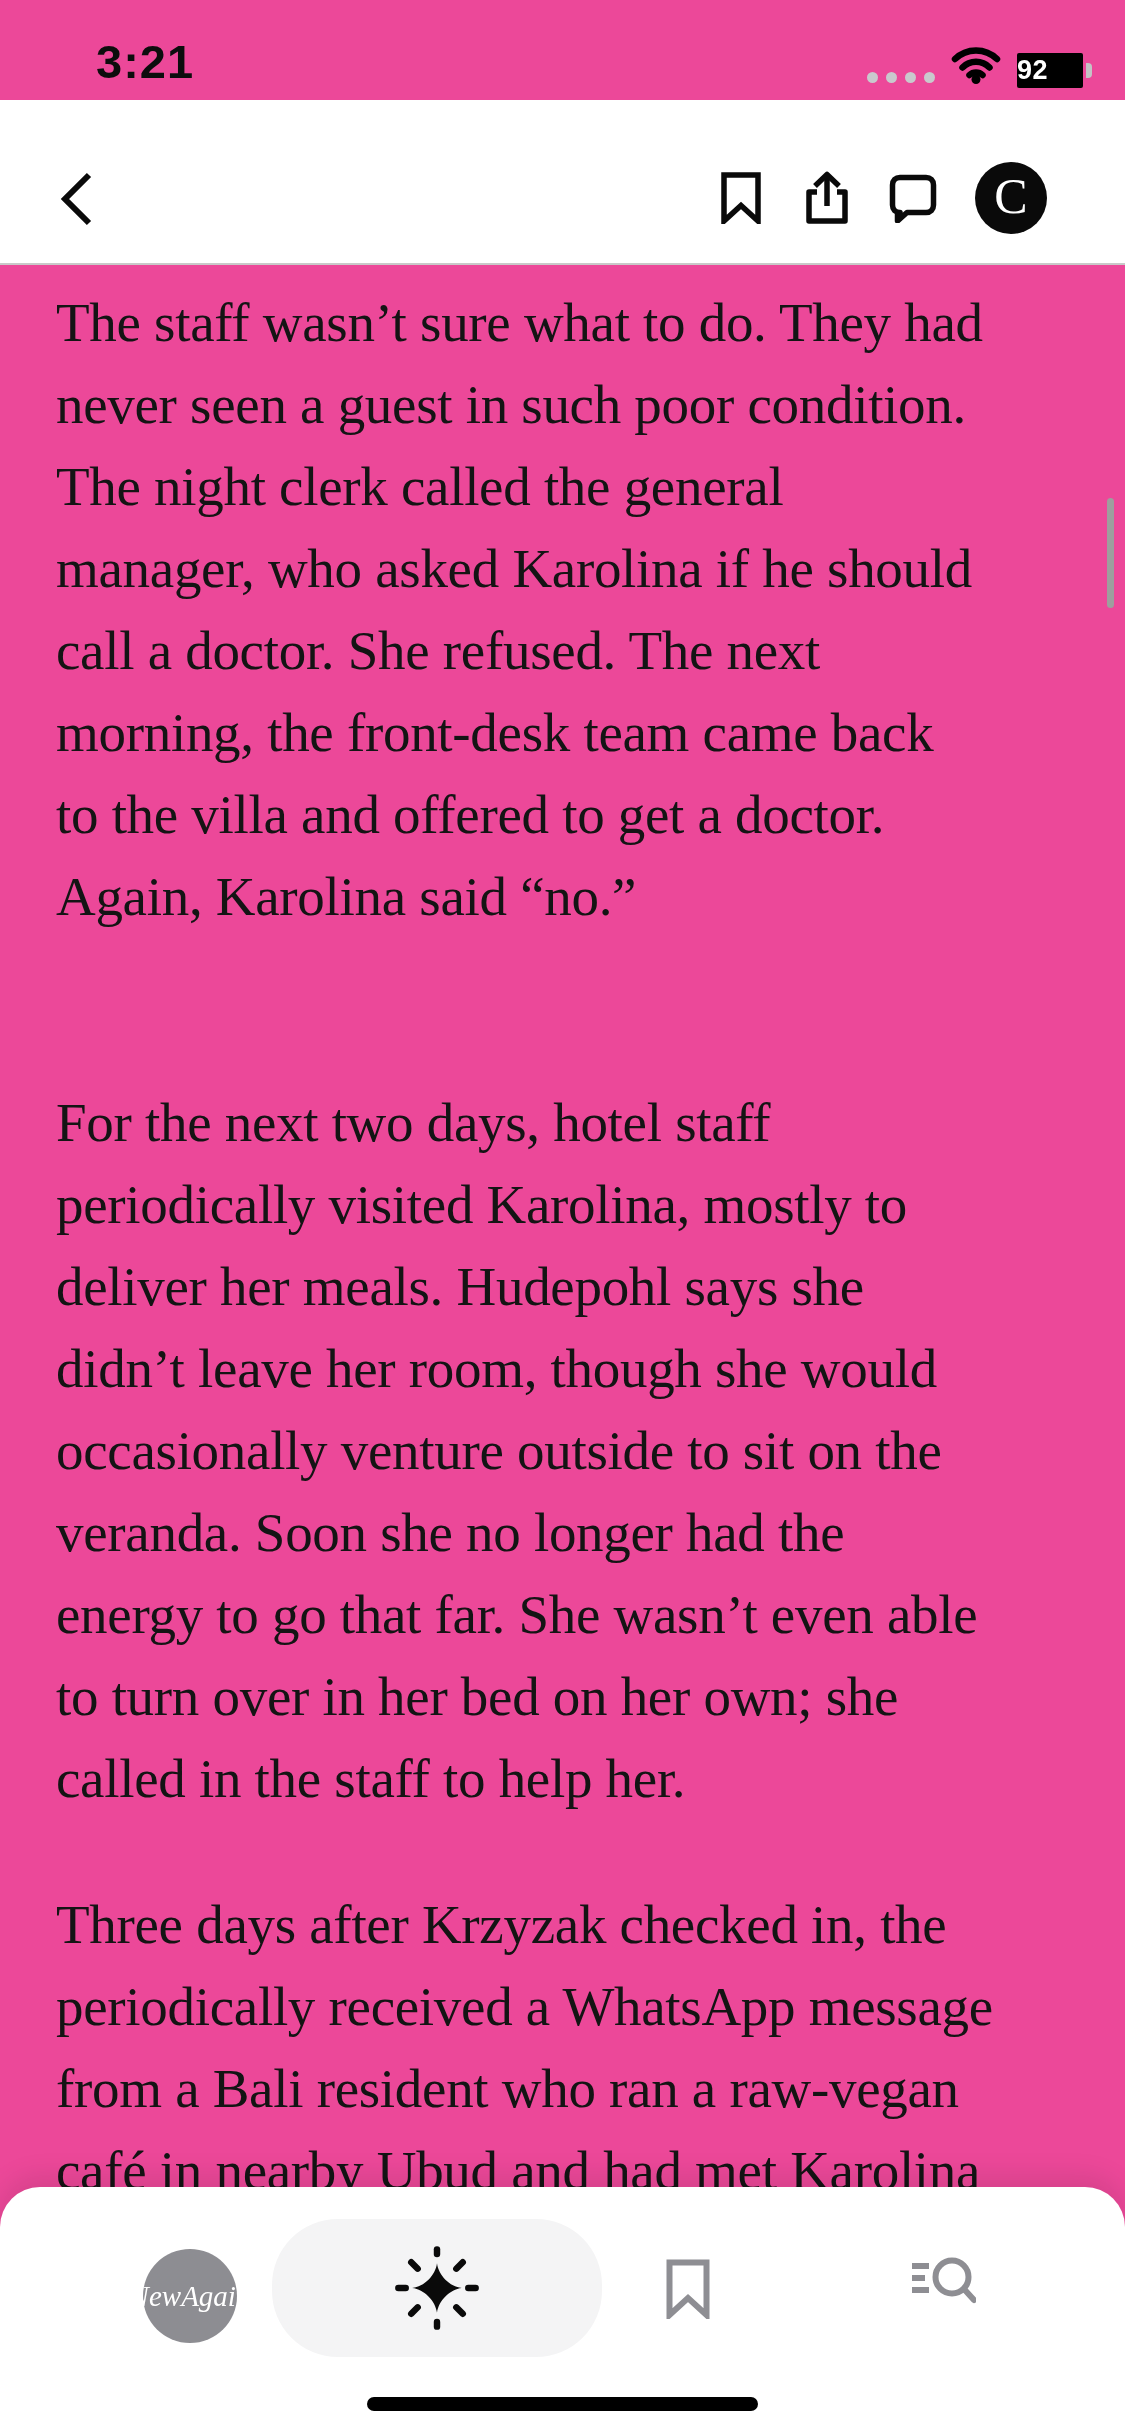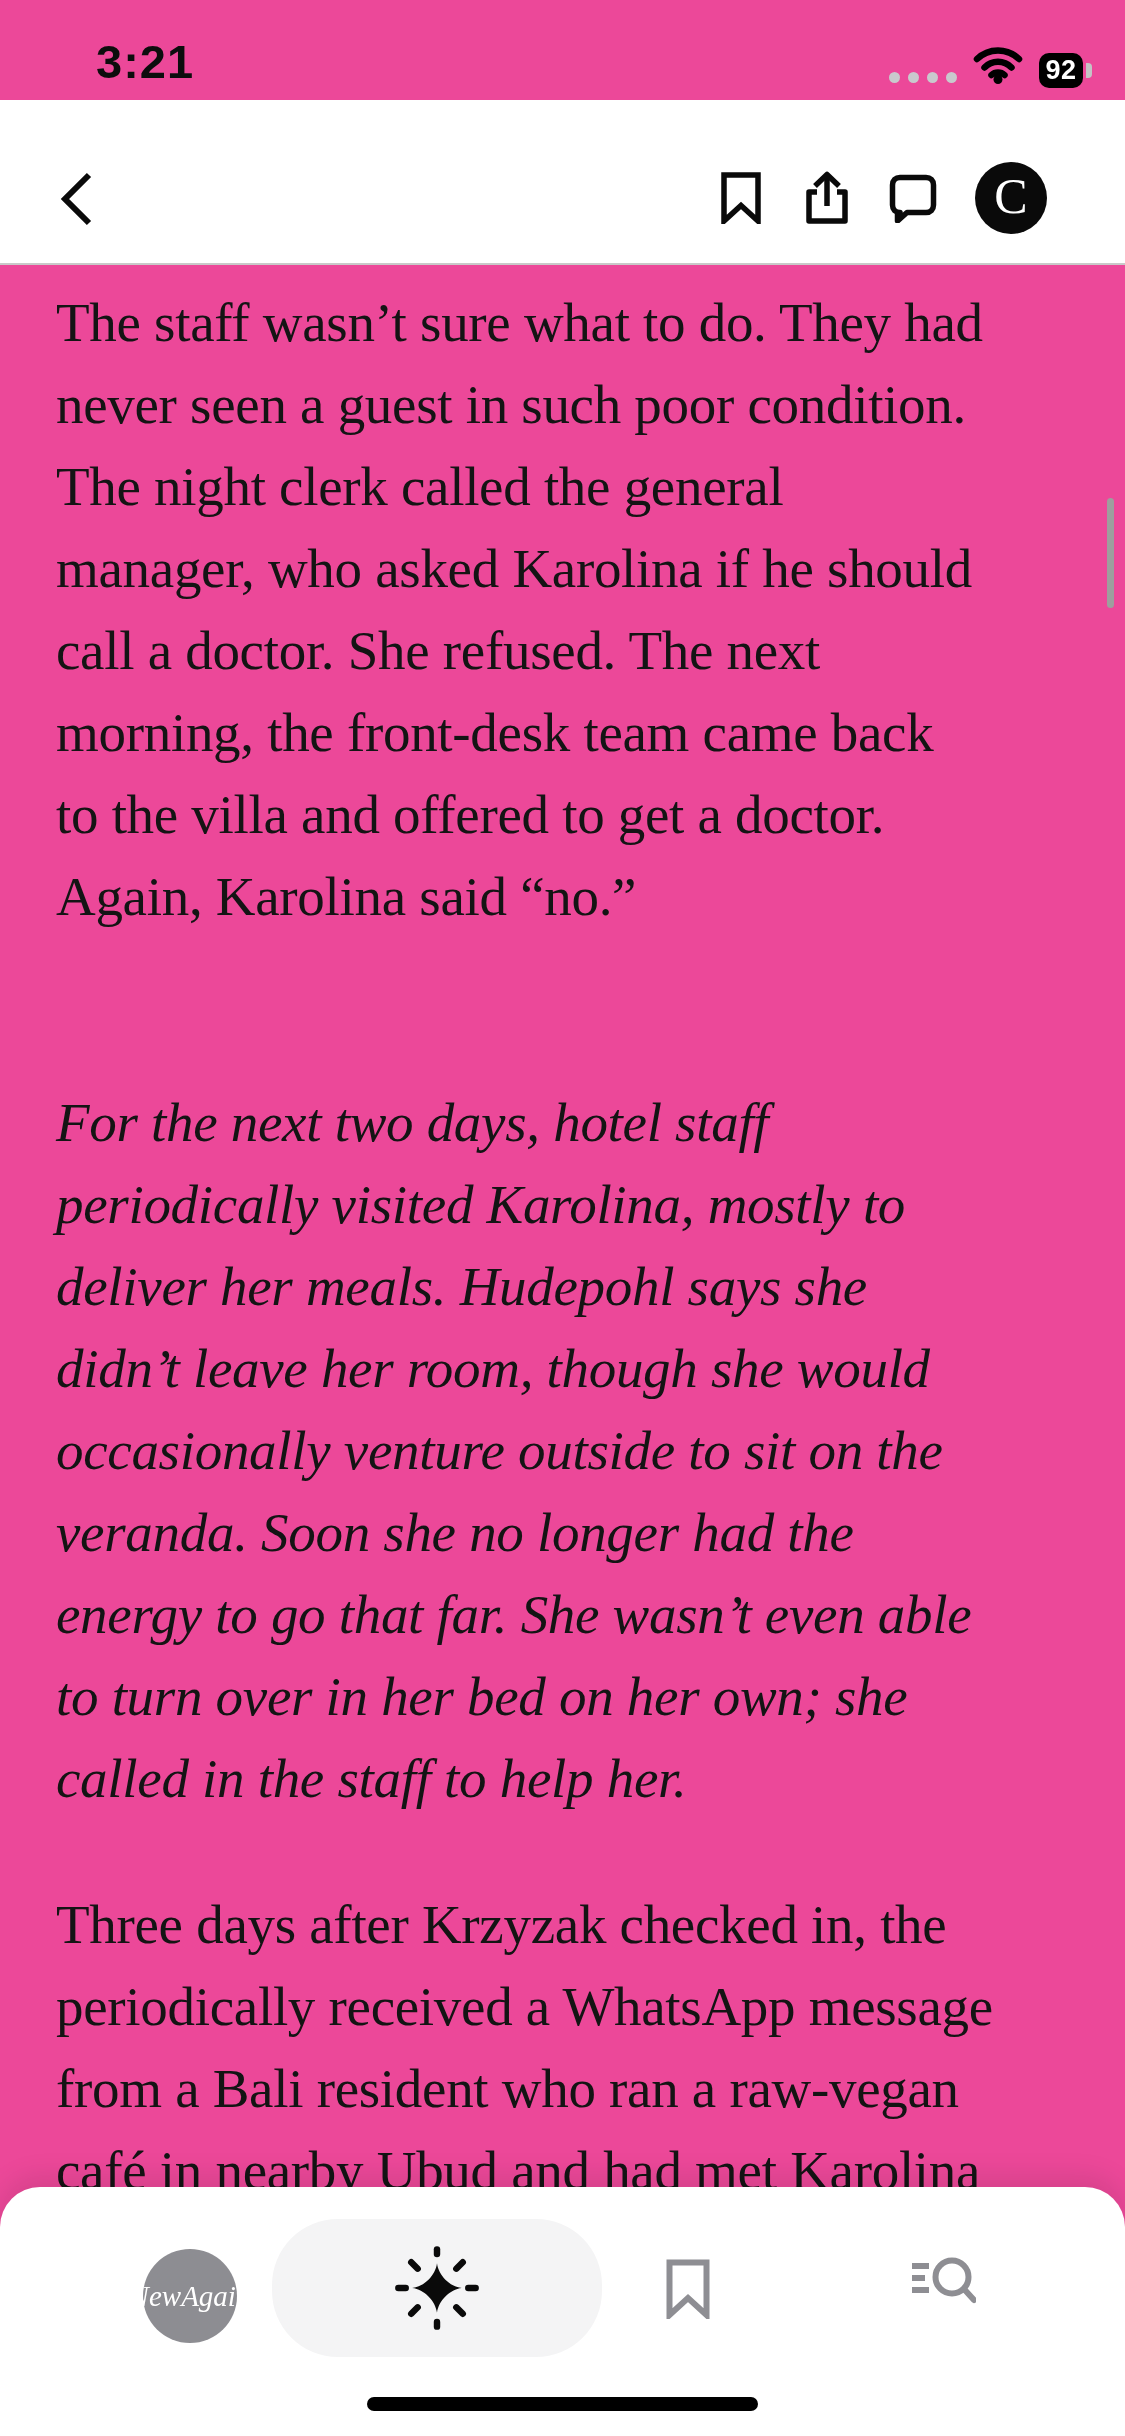--- a/index.html
+++ b/index.html
@@ -14,22 +14,22 @@
   .status-time {
     position:absolute; left:96px; top:34px;
     font-size:47px; font-weight:bold; color:#0d0d0d; letter-spacing:1px;
   }
   .status-right { position:absolute; right:42px; top:46px; display:flex; align-items:flex-end; }
   .cell-dots { display:flex; gap:8px; margin-bottom:5px; }
   .cell-dots span { width:11px; height:11px; border-radius:50%; background:#c9c9cd; display:block; }
   .wifi { margin-left:16px; margin-bottom:0; }
   .battery {
     position:relative; margin-left:16px; margin-bottom:0;
-    width:44px; height:35px; background:#000; border-radius:10px;
-    display:flex; align-items:center; justify-content:center;
+    width:66px; height:35px; background:#000; border-radius:2px;
+    display:flex; align-items:center; 
   }
   .battery .pct { color:#fff; font-size:27px; font-weight:bold; letter-spacing:0.5px; }
   .battery .nub {
     position:absolute; right:-9px; top:10px; width:6px; height:15px;
     background:#c4c4c6; border-radius:0 4px 4px 0;
   }
   
   .navbar { position:absolute; left:0; top:100px; width:1125px; height:165px; background:#fff; }
   .navbar .divider { position:absolute; left:0; bottom:0; width:100%; height:2px; background:#c9c9c9; }
   .back-btn { position:absolute; left:58px; top:70px; width:38px; height:58px; }
@@ -47,21 +47,21 @@
   .article {
     position:absolute; left:40px; top:0; width:1048px;
   }
   .article p {
     position:absolute; left:16px; width:1048px;
     font-family:"Liberation Serif", serif;
     font-size:55px; line-height:82px; color:#141414;
     white-space:pre; letter-spacing:-0.3px;
   }
   .p1 { top:282px; }
-  .p2 { top:1082px;font-style:italic; }
+  .p2 { top:1082px; }
   .p3 { top:1884px; }
   
   .scrollbar {
     position:absolute; right:11px; top:498px; width:7px; height:110px;
     background:#9e9e9e; border-radius:4px;
   }
   
   .sheet {
     position:absolute; left:0; top:2187px; width:1125px; height:249px;
     background:#ffffff; border-radius:40px 40px 0 0;

